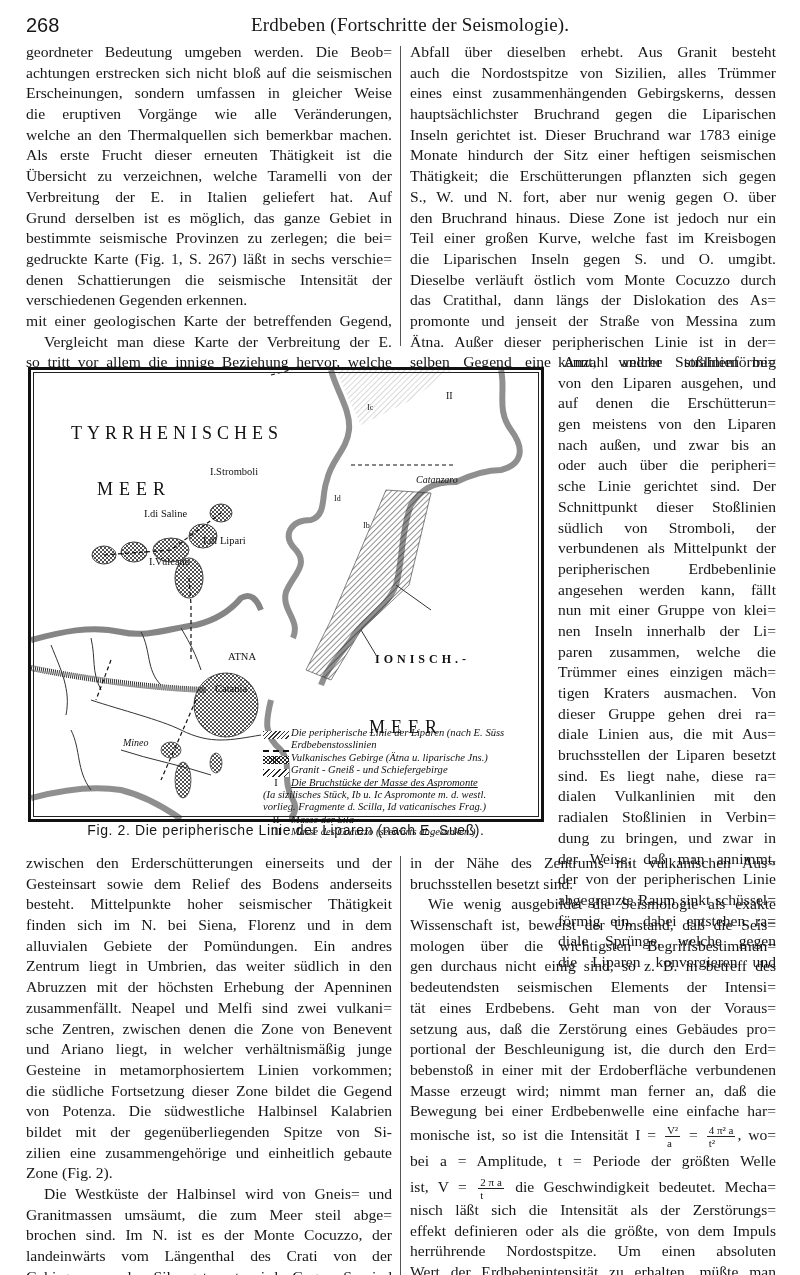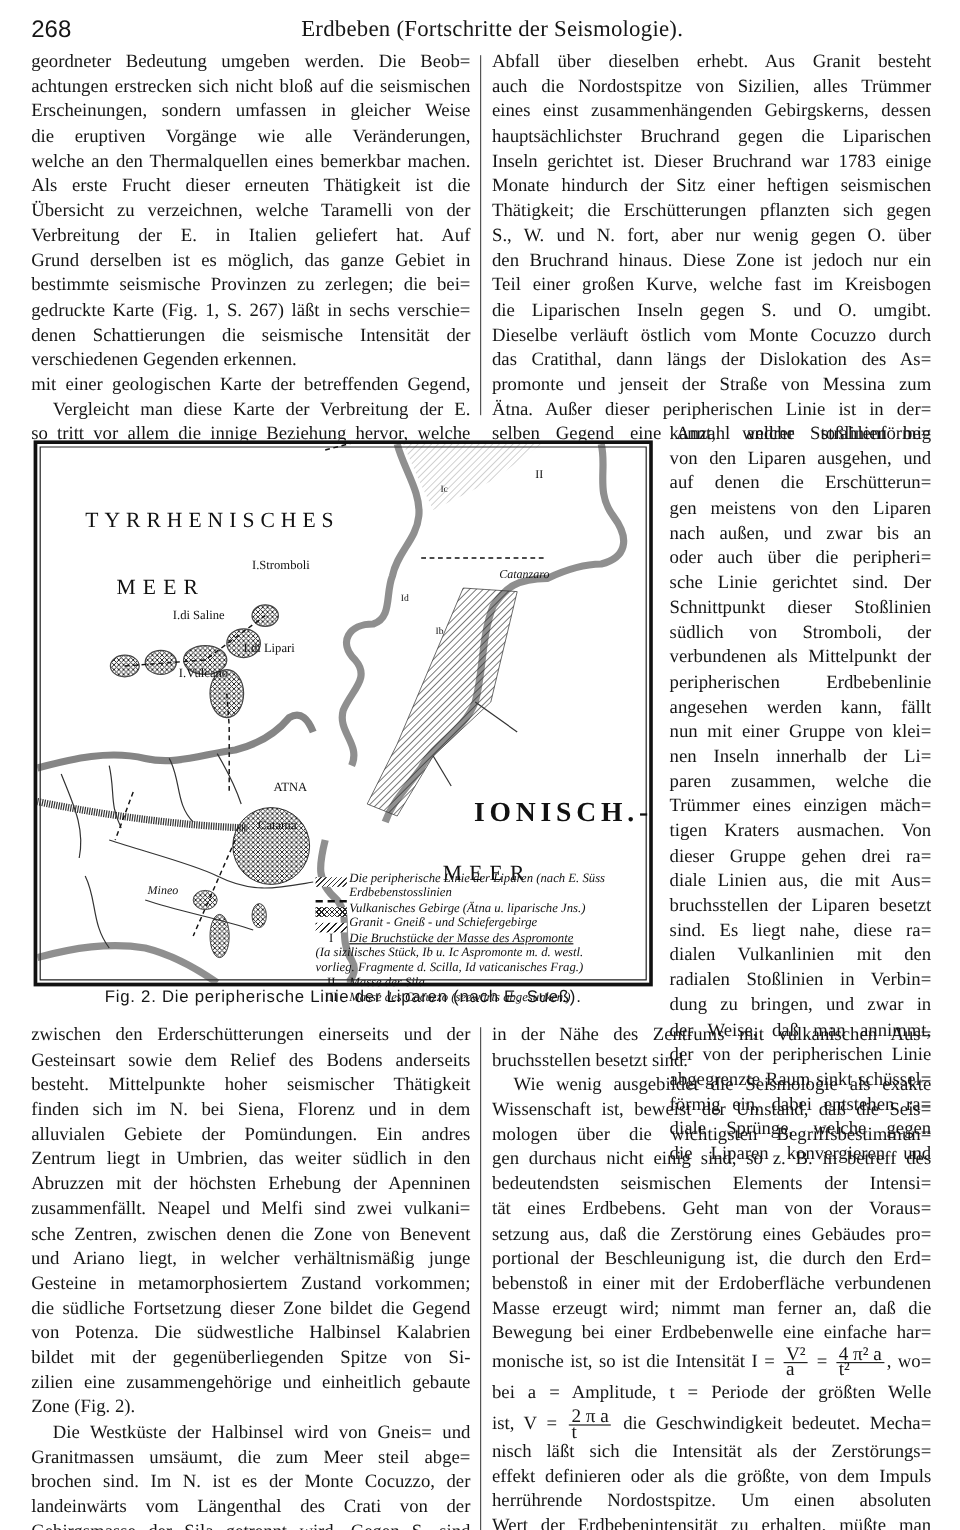--- a/index.html
+++ b/index.html
@@ -16,30 +16,30 @@
   .col .ln.indent { padding-left: 18px; }
   .col-top-left { left: 26px; top: 42px; width: 366px; }
   .col-top-right { left: 410px; top: 42px; width: 366px; }
   .col-side-right { left: 558px; top: 352px; width: 218px; }
   .col-bot-left { left: 26px; top: 853px; width: 366px; }
   .col-bot-right { left: 410px; top: 853px; width: 366px; }
   .vrule { position: absolute; left: 400px; width: 1px; background: #555; }
   .vrule.top { top: 46px; height: 300px; }
   .vrule.bot { top: 856px; height: 420px; }
   .formula-line { height: 26px !important; line-height: 26px; }
-  .frac { display: inline-block; vertical-align: middle; text-align: center; font-size: 16px; line-height: 12px; margin: 0 2px; }
+  .frac { display: inline-block; vertical-align: middle; text-align: center; font-size: 11px; line-height: 12px; margin: 0 2px; }
   .frac .num { display: block; border-bottom: 1px solid #222; padding: 0 2px; }
   .frac .den { display: block; padding: 0 2px; }
   
   .map { position: absolute; left: 28px; top: 367px; width: 510px; height: 449px; border: 3px solid #111; box-shadow: inset 0 0 0 2px #fff, inset 0 0 0 3px #222; background: #fff; }
   .map svg { position: absolute; left: 0; top: 0; }
   .map-label { position: absolute; font-family: "Liberation Serif", serif; color: #111; white-space: nowrap; }
   .ml-tyrr { left: 40px; top: 53px; font-size: 18px; letter-spacing: 5px; }
   .ml-meer1 { left: 66px; top: 109px; font-size: 18px; letter-spacing: 6px; }
-  .ml-ionisch { left: 344px; top: 294px; font-size: 23px; letter-spacing: 4px; font-weight: bold; margin-left: 20px; }
+  .ml-ionisch { left: 344px; top: 282px; font-size: 12px; letter-spacing: 4px; font-weight: bold; }
   .ml-meer2 { left: 338px; top: 347px; font-size: 18px; letter-spacing: 6px; }
   .ml-small { font-size: 10.5px; font-weight: normal; }
   .ml-italic { font-style: italic; font-size: 10px; }
   .legend { position: absolute; left: 232px; top: 357px; width: 272px; font-family: "Liberation Serif", serif; font-style: italic; font-size: 10.6px; line-height: 12.4px; color: #111; }
   .legend .lrow { white-space: nowrap; display: flex; align-items: flex-end; }
   .legend .sw { display: inline-block; width: 26px; height: 8px; margin-right: 2px; flex: none; }
   .sw-periph { background: repeating-linear-gradient(135deg, #333 0 1px, #fff 1px 3px); }
   .sw-dash { border-top: 2px dashed #111; height: 0 !important; }
   .sw-volc { background: repeating-linear-gradient(45deg, #222 0 1px, transparent 1px 3px), repeating-linear-gradient(135deg, #222 0 1px, #fff 1px 3px); }
   .sw-granit { background: repeating-linear-gradient(135deg, #222 0 1px, #fff 1px 4px); }
@@ -56,21 +56,21 @@
 </div>
 
 <div class="vrule top"></div>
 <div class="vrule bot"></div>
 
 <div class="col col-top-left" id="col-tl">
     <span class="ln">geordneter Bedeutung umgeben werden. Die Beob=</span>
     <span class="ln">achtungen erstrecken sich nicht bloß auf die seismischen</span>
     <span class="ln">Erscheinungen, sondern umfassen in gleicher Weise</span>
     <span class="ln">die eruptiven Vorgänge wie alle Veränderungen,</span>
-    <span class="ln">welche an den Thermalquellen eines bemerkbar machen.</span>
+    <span class="ln">welche an den Thermalquellen sich bemerkbar machen.</span>
     <span class="ln">Als erste Frucht dieser erneuten Thätigkeit ist die</span>
     <span class="ln">Übersicht zu verzeichnen, welche Taramelli von der</span>
     <span class="ln">Verbreitung der E. in Italien geliefert hat. Auf</span>
     <span class="ln">Grund derselben ist es möglich, das ganze Gebiet in</span>
     <span class="ln">bestimmte seismische Provinzen zu zerlegen; die bei=</span>
     <span class="ln">gedruckte Karte (Fig. 1, S. 267) läßt in sechs verschie=</span>
     <span class="ln">denen Schattierungen die seismische Intensität der</span>
     <span class="ln last">verschiedenen Gegenden erkennen.</span>
     <span class="ln">mit einer geologischen Karte der betreffenden Gegend,</span>
     <span class="ln indent">Vergleicht man diese Karte der Verbreitung der E.</span>
@@ -254,21 +254,21 @@
     <span class="ln">zwischen den Erderschütterungen einerseits und der</span>
     <span class="ln">Gesteinsart sowie dem Relief des Bodens anderseits</span>
     <span class="ln">besteht. Mittelpunkte hoher seismischer Thätigkeit</span>
     <span class="ln">finden sich im N. bei Siena, Florenz und in dem</span>
     <span class="ln">alluvialen Gebiete der Pomündungen. Ein andres</span>
     <span class="ln">Zentrum liegt in Umbrien, das weiter südlich in den</span>
     <span class="ln">Abruzzen mit der höchsten Erhebung der Apenninen</span>
     <span class="ln">zusammenfällt. Neapel und Melfi sind zwei vulkani=</span>
     <span class="ln">sche Zentren, zwischen denen die Zone von Benevent</span>
     <span class="ln">und Ariano liegt, in welcher verhältnismäßig junge</span>
-    <span class="ln">Gesteine in metamorphosiertem Zustand vorkommen;</span>
+    <span class="ln">Gesteine in metamorphosiertem Linien vorkommen;</span>
     <span class="ln">die südliche Fortsetzung dieser Zone bildet die Gegend</span>
     <span class="ln">von Potenza. Die südwestliche Halbinsel Kalabrien</span>
     <span class="ln">bildet mit der gegenüberliegenden Spitze von Si-</span>
     <span class="ln">zilien eine zusammengehörige und einheitlich gebaute</span>
     <span class="ln last">Zone (Fig. 2).</span>
     <span class="ln indent">Die Westküste der Halbinsel wird von Gneis= und</span>
     <span class="ln">Granitmassen umsäumt, die zum Meer steil abge=</span>
     <span class="ln">brochen sind. Im N. ist es der Monte Cocuzzo, der</span>
     <span class="ln">landeinwärts vom Längenthal des Crati von der</span>
     <span class="ln">Gebirgsmasse der Sila getrennt wird. Gegen S. sind</span>

